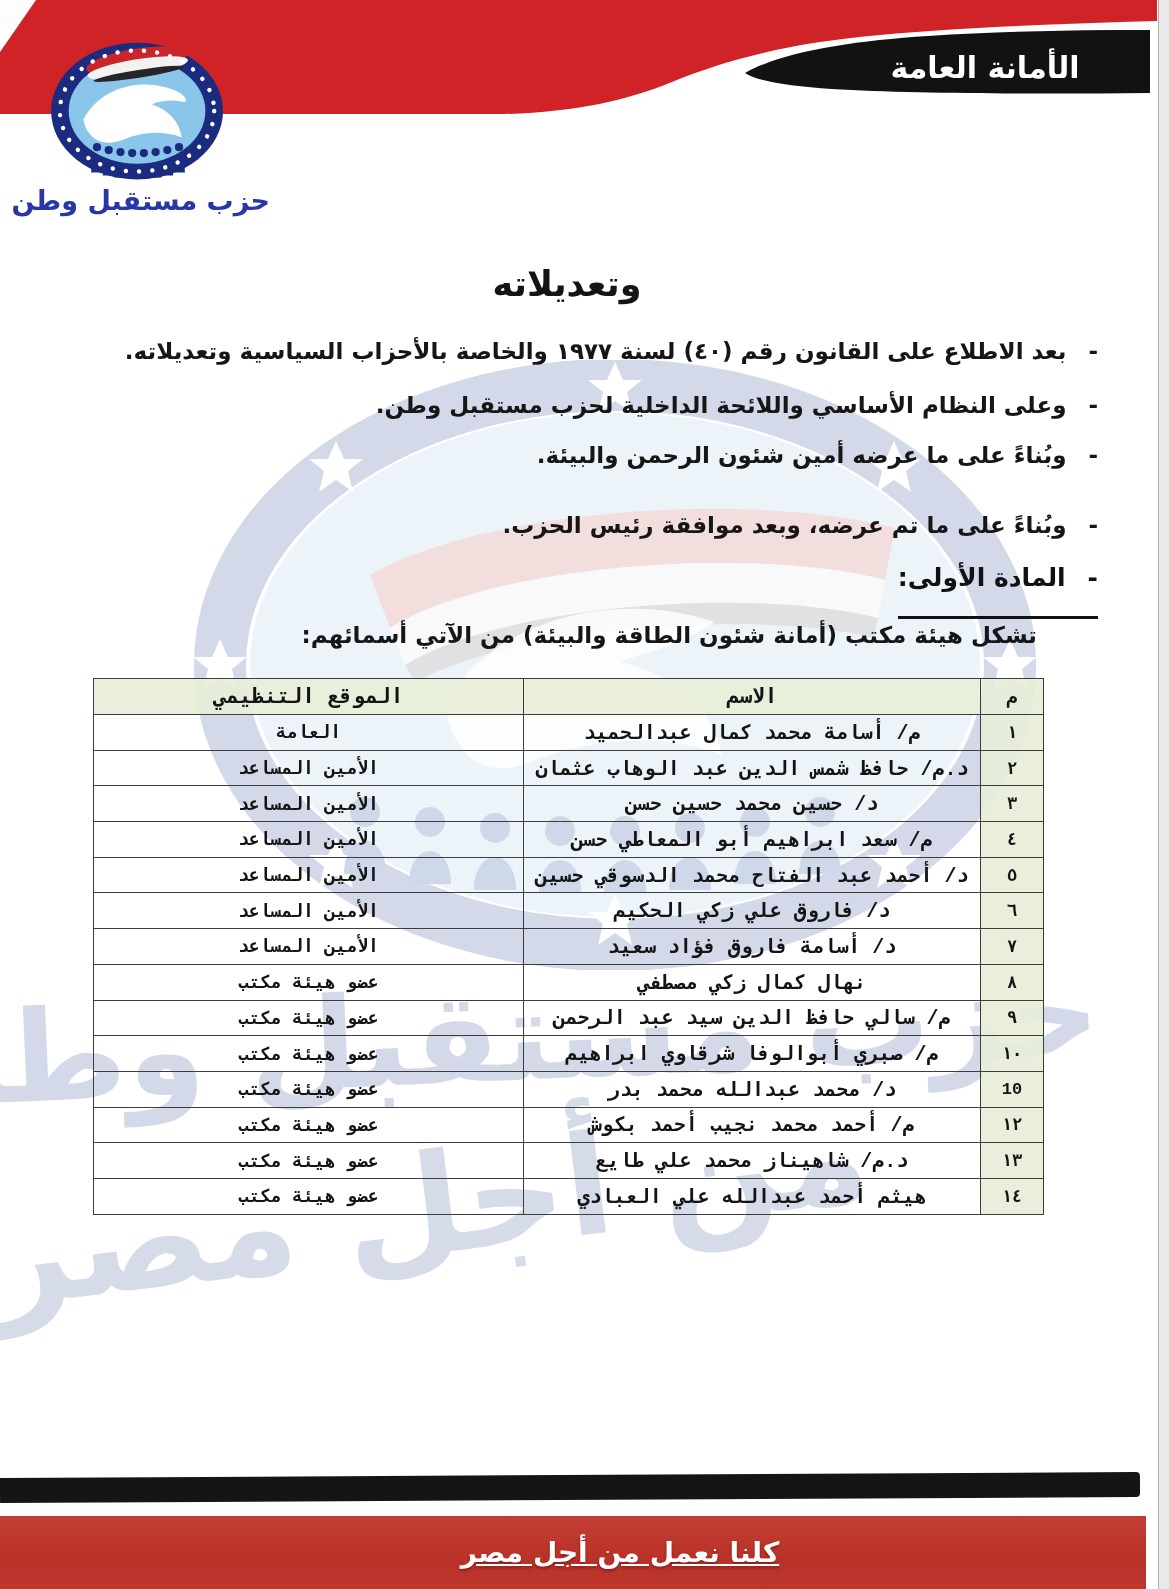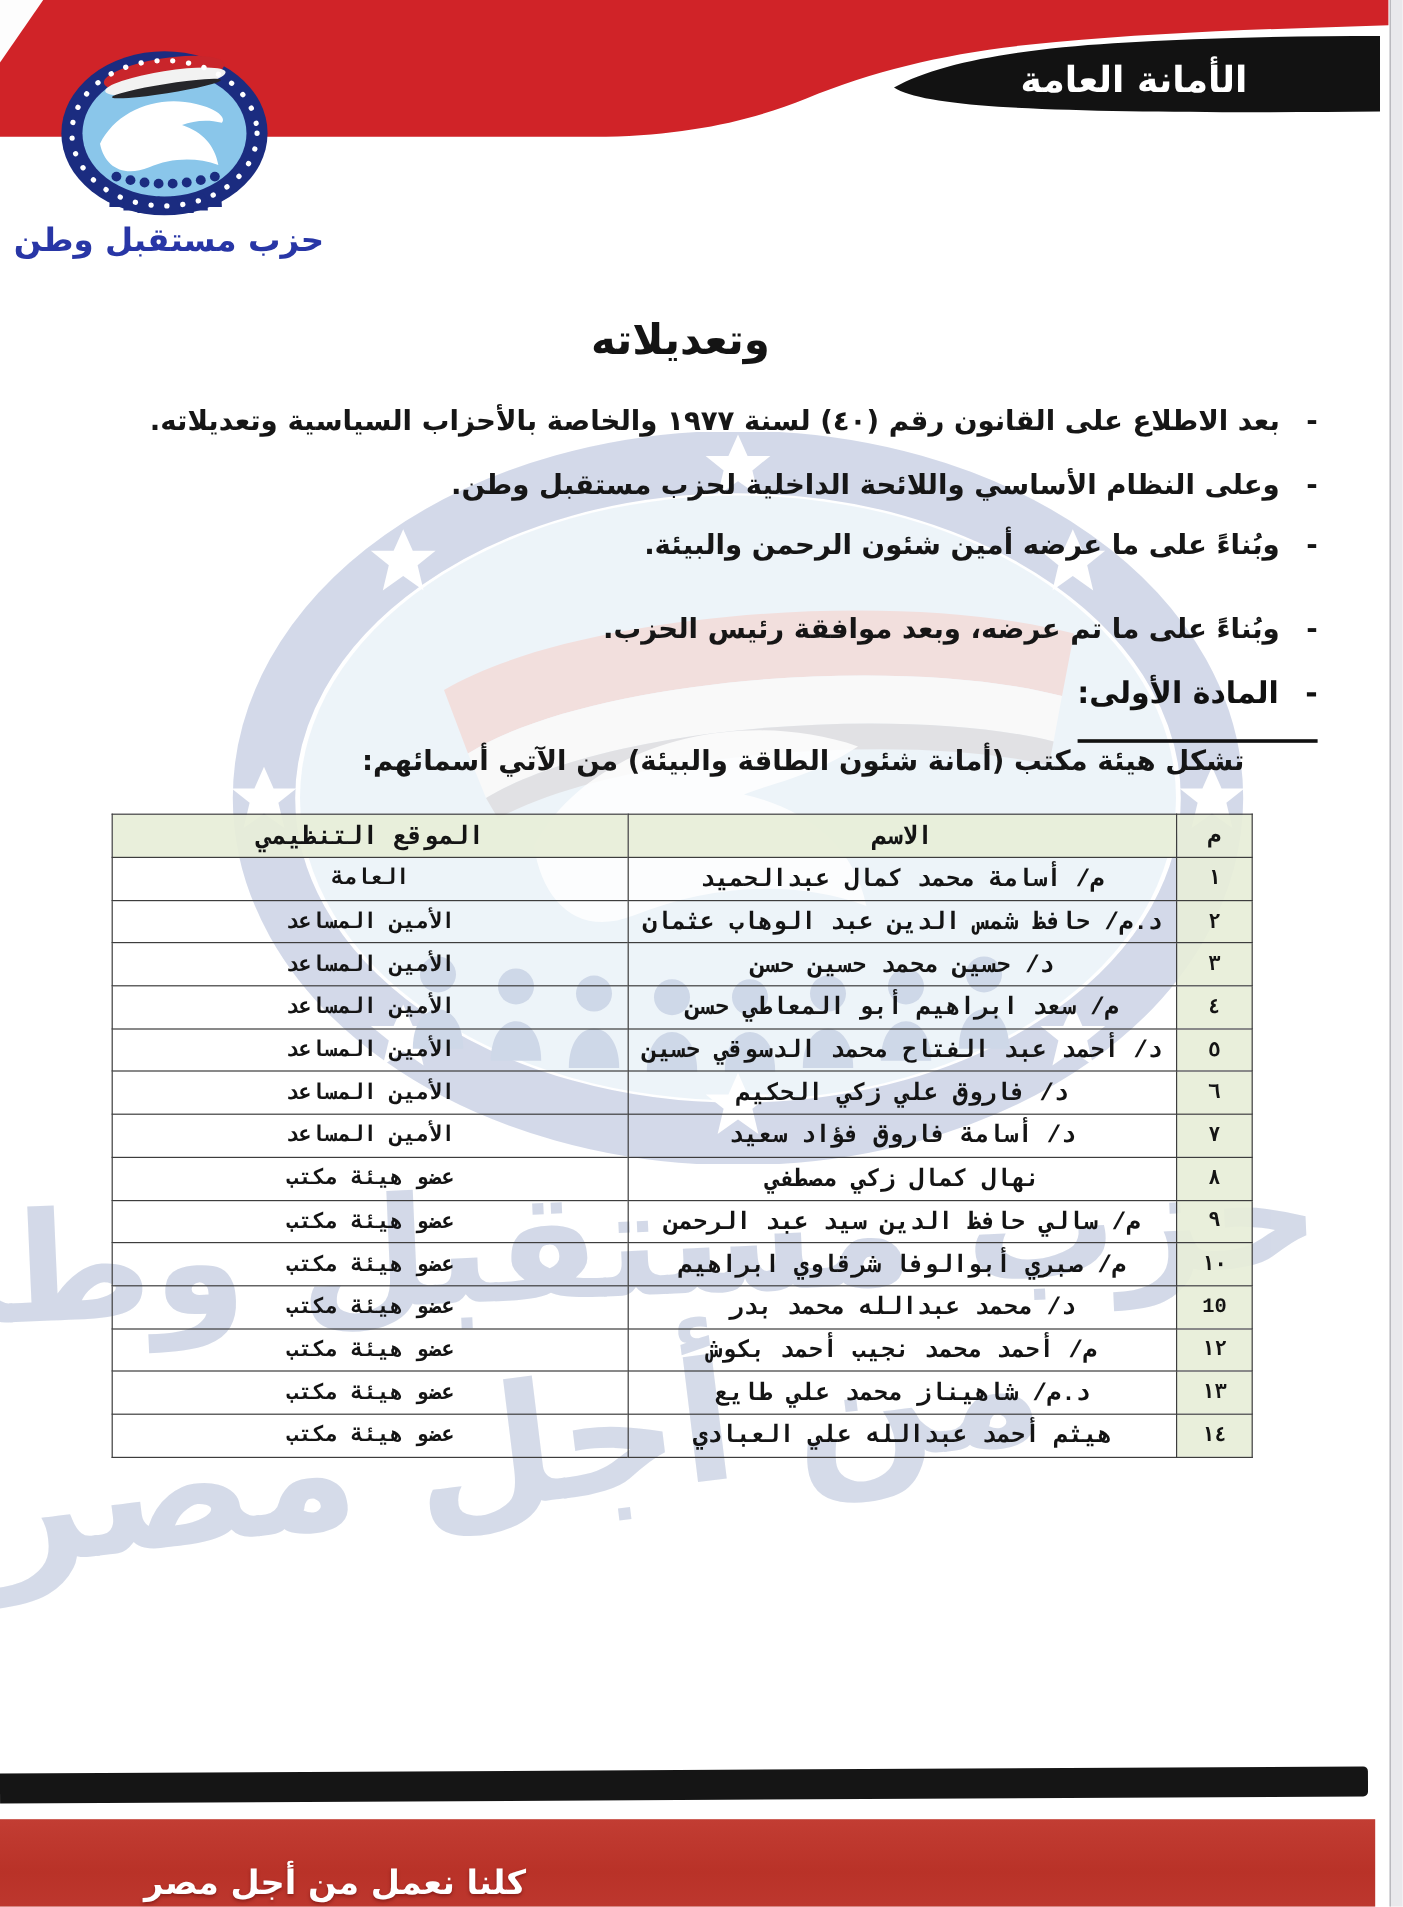--- a/index.html
+++ b/index.html
@@ -8,21 +8,21 @@
     position:relative;
     background:#ffffff;
     font-family:"DejaVu Sans","Liberation Sans",sans-serif;
     overflow:hidden;
   }
   .abs { position:absolute; }
 
   
   #header-svg { left:0; top:0; }
   .banner-text {
-    left:810px; top:46px; width:270px; height:44px;
+    left:850px; top:46px; width:270px; height:44px;
     color:#fff; font-size:30px; font-weight:bold; text-align:center;
     direction:rtl; line-height:44px; letter-spacing:.5px;
   }
   .corner-wedge {
     left:0; top:0; width:0; height:0;
     border-top:52px solid #fdfdfd; border-right:36px solid transparent;
   }
 
   
   #logo-svg { left:46px; top:30px; }
@@ -92,23 +92,24 @@
   .footer-black-bar {
     left:0; top:1478px; width:1140px; height:25px; background:#151515;
     transform:rotate(-0.3deg); transform-origin:0 50%;
     border-radius:0 4px 4px 0;
   }
   .footer-red-band {
     left:0; top:1516px; width:1146px; height:73px;
     background:linear-gradient(180deg,#c23d33 0%,#b93228 60%,#bd372e 100%);
   }
   .footer-slogan {
-    left:120px; top:36px; width:1000px; text-align:left;
+    left:120px; top:20px; width:1000px; text-align:center;
     font-size:28px; font-weight:bold; color:#fff; direction:rtl;
     text-shadow:0 2px 3px rgba(80,0,0,.45);
+    text-decoration:underline;
   }
 
   
   .page-edge {
     right:0; top:0; width:11px; height:1589px;
     background:#e9e9ec; border-left:1px solid #aeaeb4; z-index:6;
   }
 </style>
 </head>
 <body>

